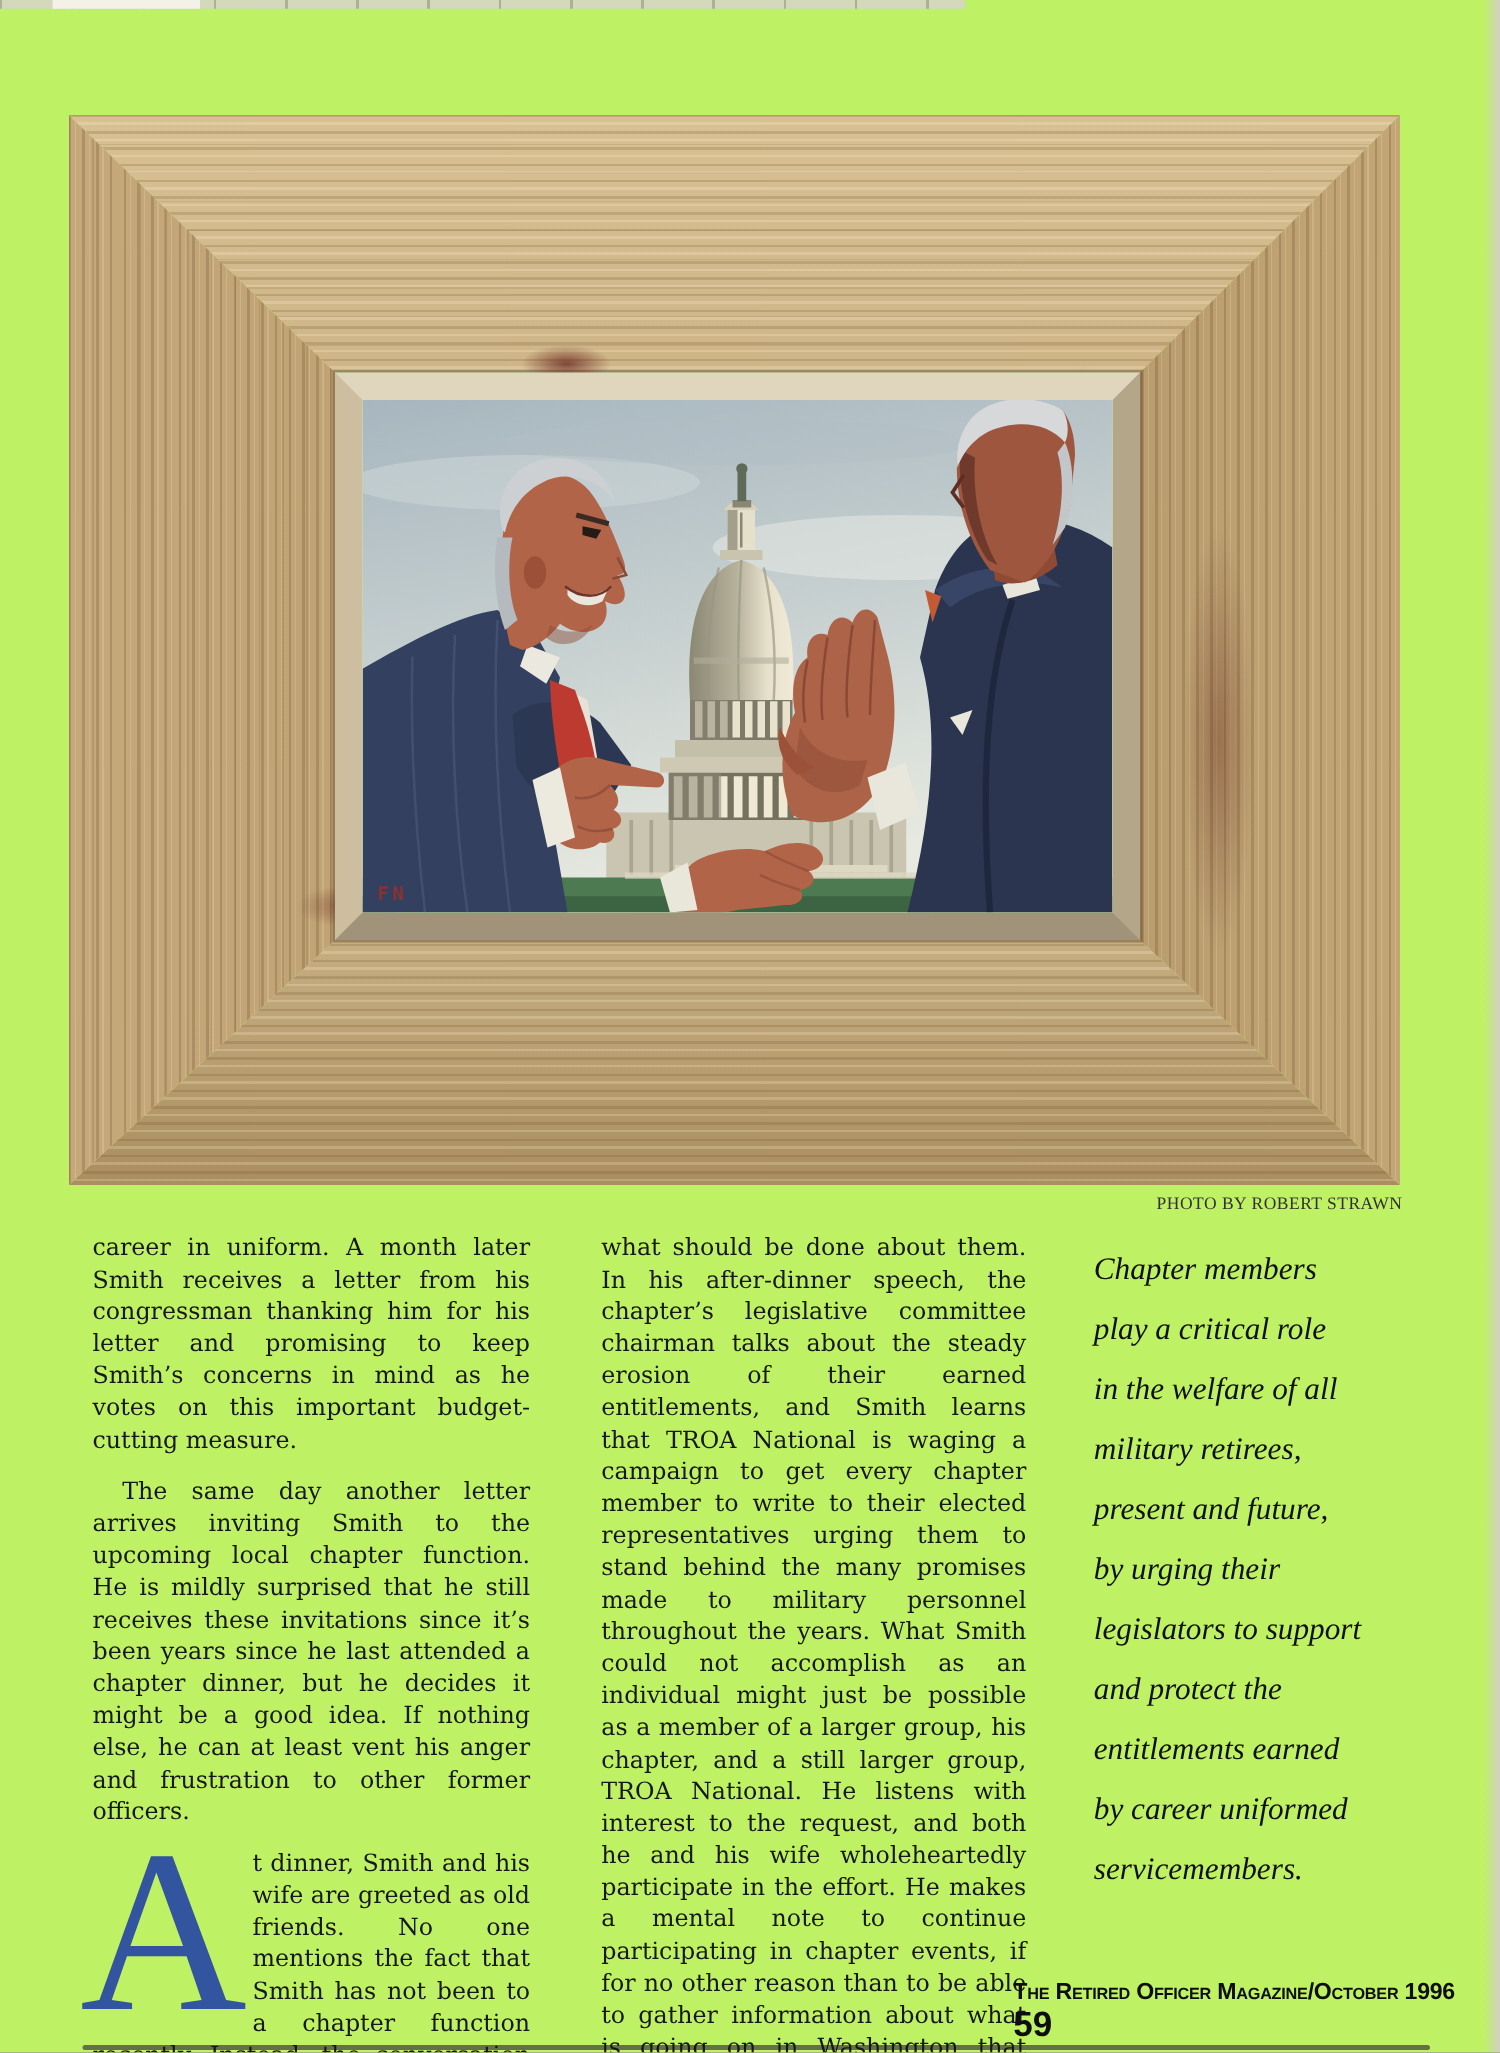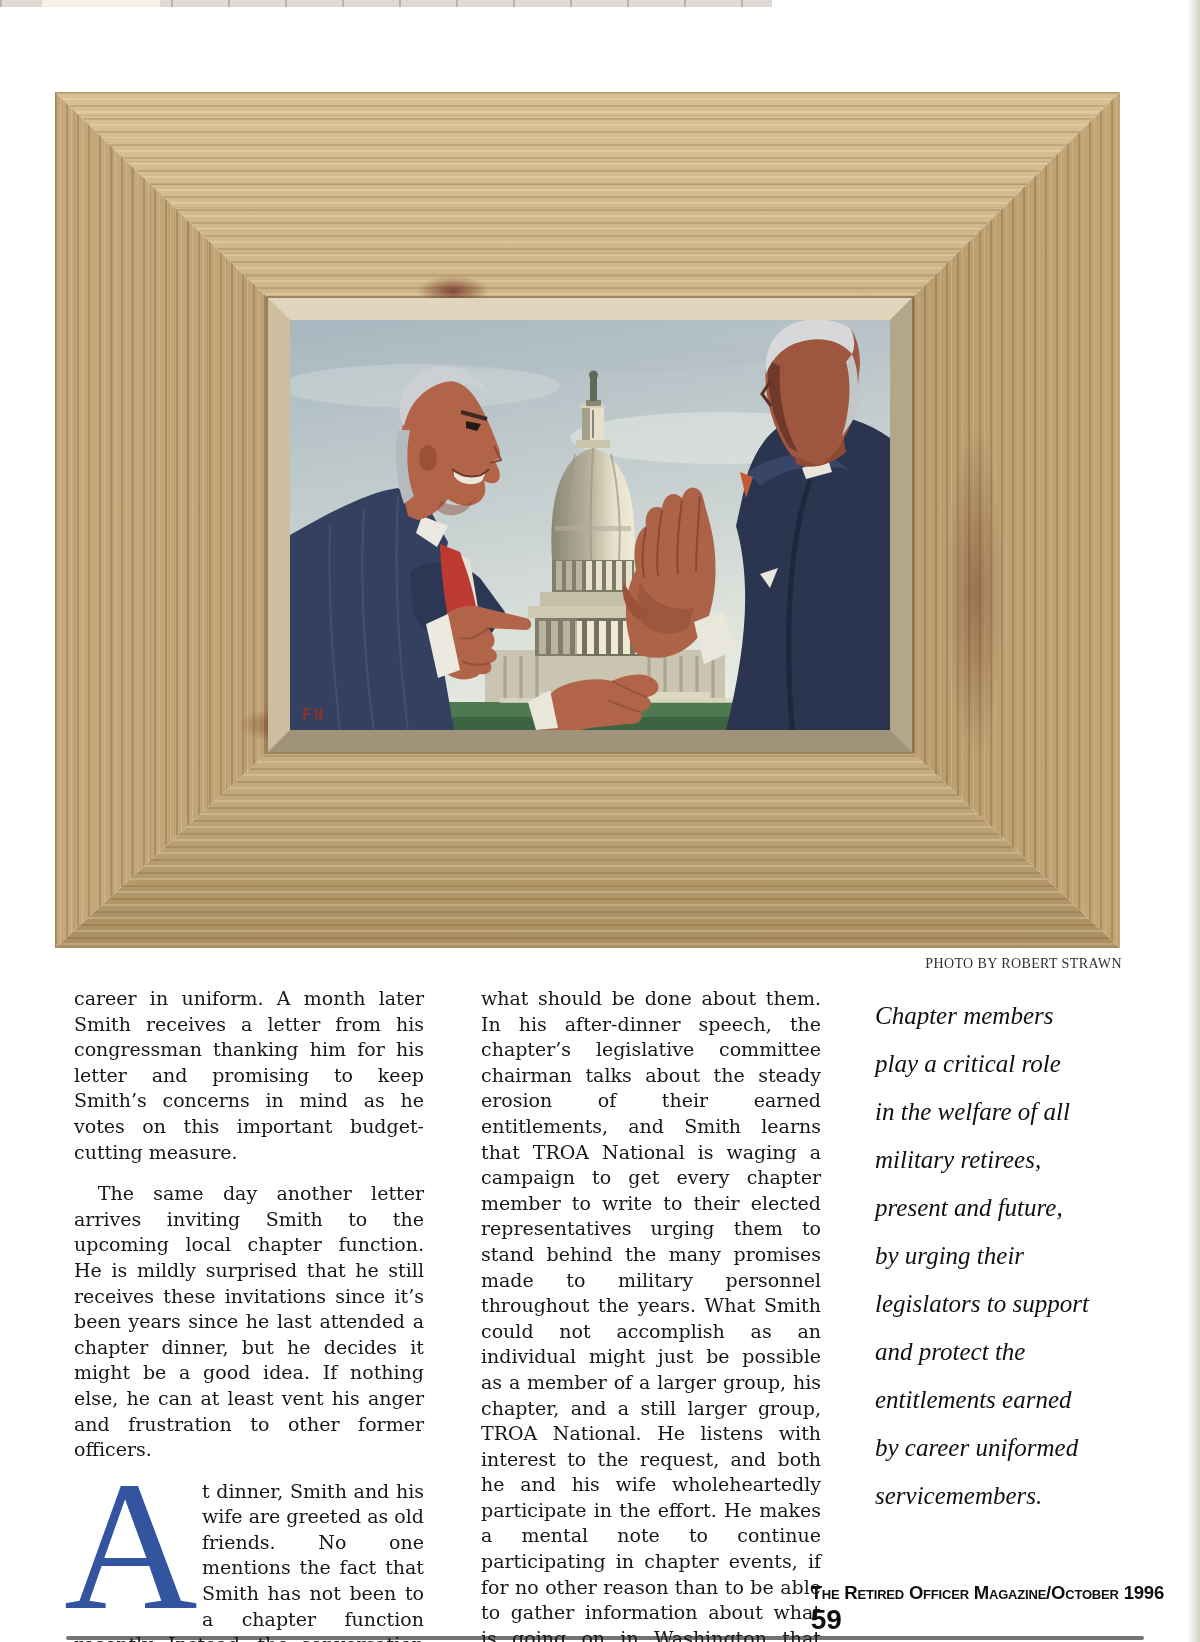--- a/index.html
+++ b/index.html
@@ -1,16 +1,16 @@
 <!DOCTYPE html>
 <html><head>
 <meta charset="utf-8">
 <style>
   html,body{margin:0;padding:0;background:#8a8a85;}
-  .page{position:relative;width:1200px;height:1642px;background:#ffffff;overflow:hidden;
+  .page{position:relative;width:1200px;height:1642px;background:#bef264;overflow:hidden;
         font-family:"DejaVu Serif",serif;}
   
   .scan-strip{position:absolute;top:0;left:0;width:772px;height:7px;
     background:repeating-linear-gradient(to right,#a8a59d 0 2px,#d7d4cb 2px 57px);opacity:.85;}
   .scan-strip-gap{position:absolute;top:0;left:42px;width:118px;height:7px;background:#f4f1e6;}
   .right-edge{position:absolute;top:0;right:0;width:13px;height:1642px;
     background:linear-gradient(to right,rgba(190,187,178,0),#d2cfc6);}
   .bottom-edge{position:absolute;left:66px;top:1636px;width:1078px;height:4px;background:#45443f;opacity:.75;border-radius:2px;}
 
   

